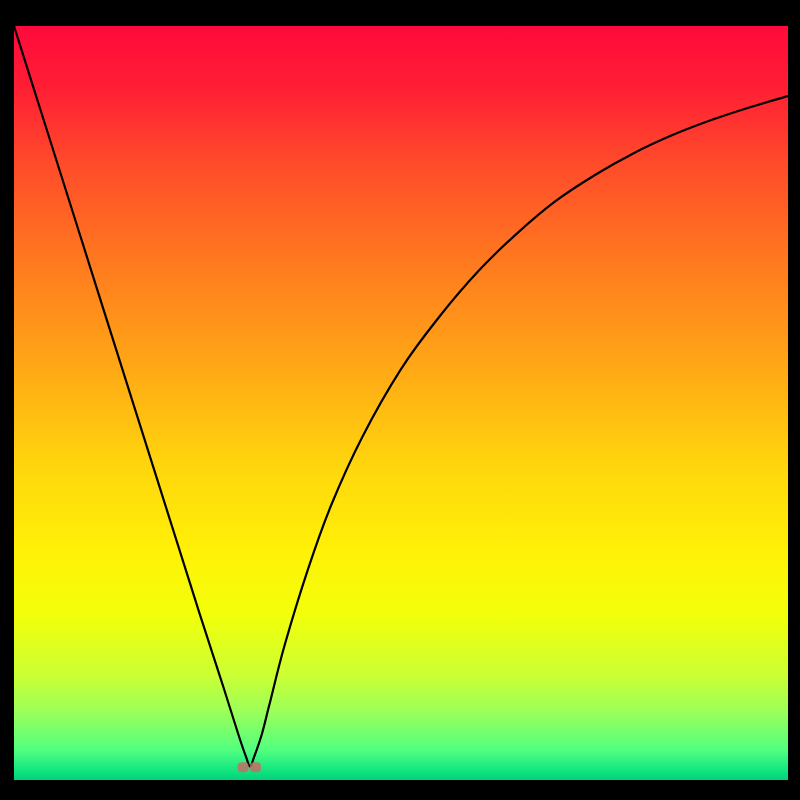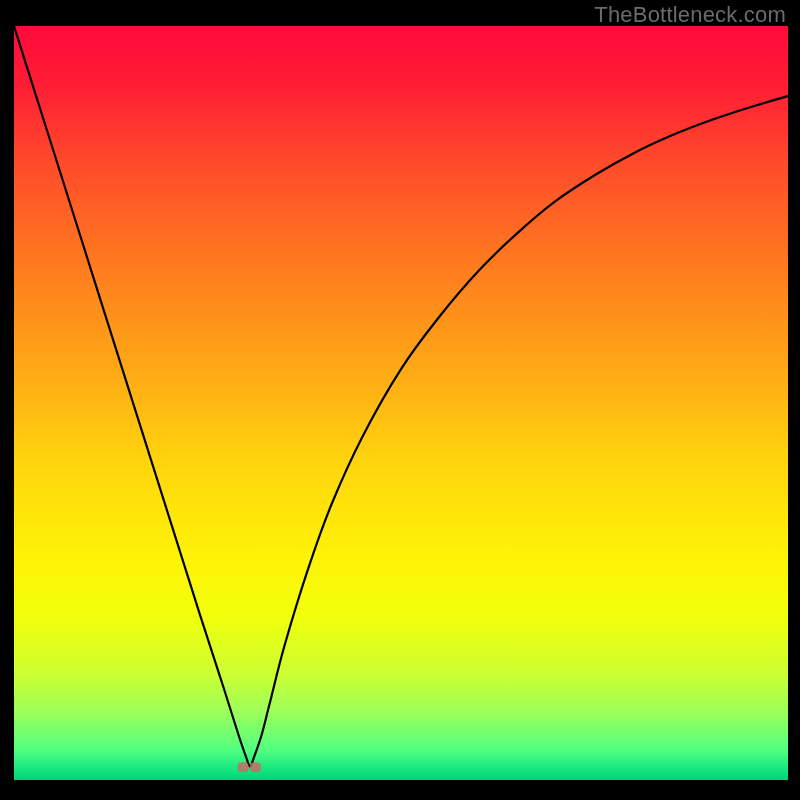--- a/index.html
+++ b/index.html
@@ -70,21 +70,20 @@
   }
   .marker {
     fill: #c96a63;
     opacity: 0.82;
   }
 </style>
 </head>
 <body>
 
 <div class="chart-wrap">
-  <div class="watermark">TheBottleneck.com</div>
 
   <div class="plot">
     <div class="gradient-bg"></div>
     <svg class="curve-svg" viewBox="0 0 774 754" preserveAspectRatio="none">
       <path id="curve-path" class="curve-path" d="M 0.00 0.00 C 5.57 17.64, 19.81 62.73, 30.96 98.02 C 42.11 133.31, 50.77 160.75, 61.92 196.04 C 73.07 231.33, 81.73 258.77, 92.88 294.06 C 104.03 329.35, 112.69 356.79, 123.84 392.08 C 134.99 427.37, 143.65 454.81, 154.80 490.10 C 165.95 525.39, 176.01 557.58, 185.76 588.12 C 195.51 618.66, 202.01 638.03, 208.98 659.75 C 215.95 681.47, 220.28 695.87, 224.46 708.76 C 228.64 721.65, 230.11 725.68, 232.20 731.38 C 234.29 737.08, 234.68 740.43, 236.07 740.43 C 237.46 740.43, 237.85 737.08, 239.94 731.38 C 242.03 725.68, 244.89 718.26, 247.68 708.76 C 250.47 699.26, 251.24 694.89, 255.42 678.60 C 259.60 662.31, 263.93 642.71, 270.90 618.28 C 277.87 593.85, 285.76 567.99, 294.12 542.88 C 302.48 517.77, 307.59 502.54, 317.34 478.79 C 327.09 455.04, 335.76 435.36, 348.30 410.93 C 360.84 386.50, 373.07 364.79, 387.00 343.07 C 400.93 321.35, 411.77 307.93, 425.70 290.29 C 439.63 272.65, 450.47 259.98, 464.40 245.05 C 478.33 230.12, 489.17 219.97, 503.10 207.35 C 517.03 194.73, 527.87 185.38, 541.80 174.93 C 555.73 164.48, 566.57 157.84, 580.50 149.29 C 594.43 140.74, 605.27 134.62, 619.20 127.43 C 633.13 120.23, 643.97 115.30, 657.90 109.33 C 671.83 103.36, 682.67 99.27, 696.60 94.25 C 710.53 89.23, 721.37 85.78, 735.30 81.43 C 749.23 77.09, 767.03 72.16, 774.00 70.12"></path>
       <rect id="marker-0" class="marker" x="223.60" y="736.18" width="11" height="10" rx="4"></rect>
       <rect id="marker-1" class="marker" x="235.99" y="736.18" width="11" height="10" rx="4"></rect>
     </svg>
   </div>
 </div>

